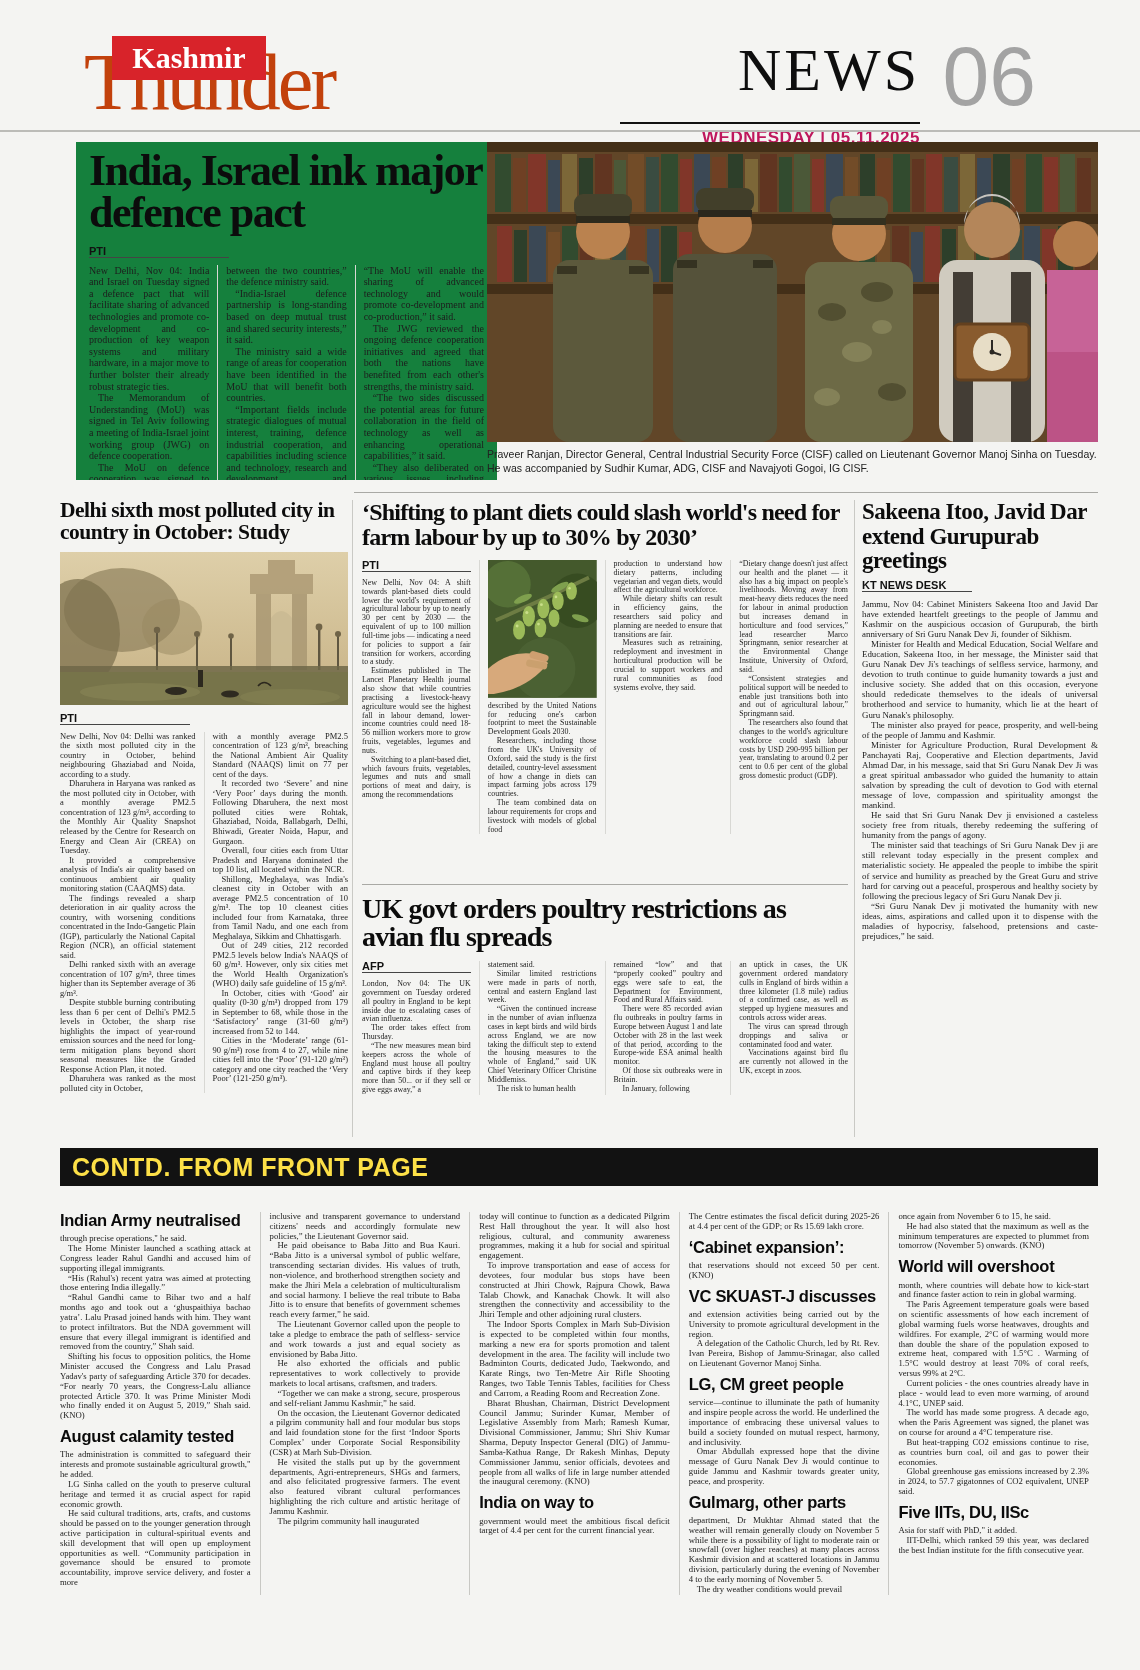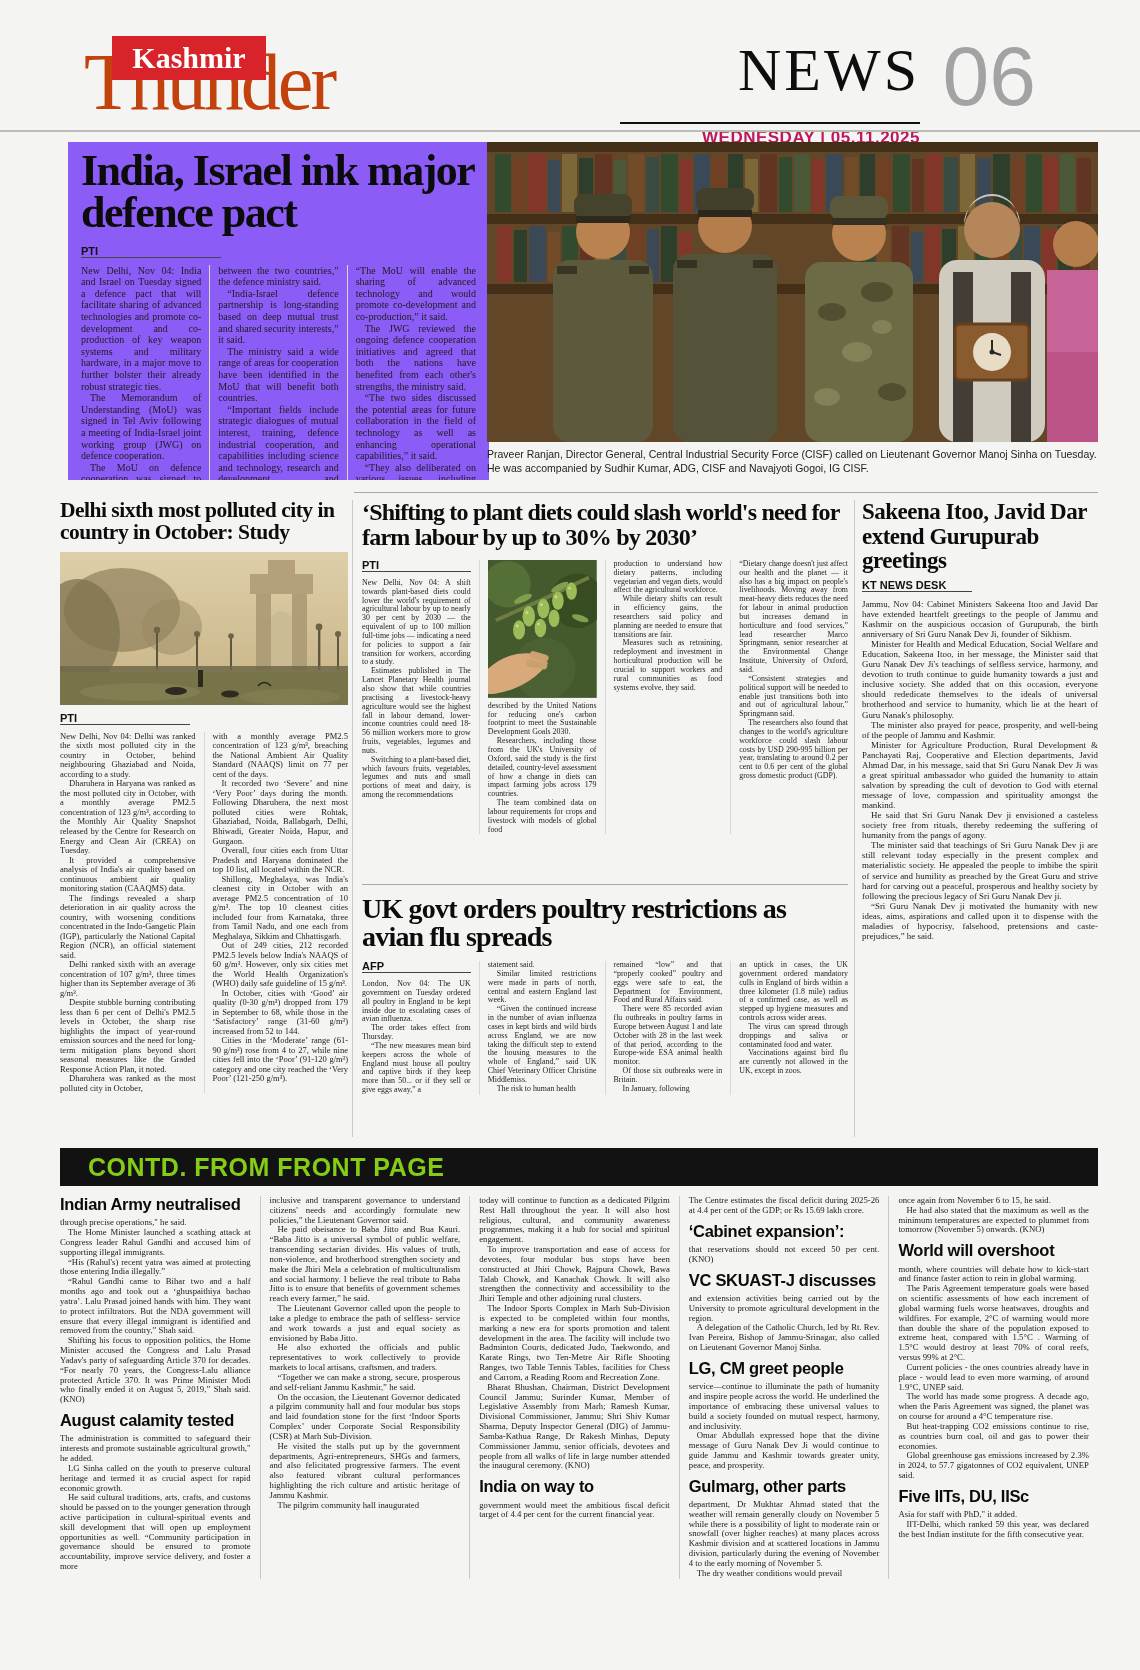--- a/index.html
+++ b/index.html
@@ -22,21 +22,21 @@
   h1,h2{font-family:"Liberation Serif",serif;color:#0c0c0c;}
   .byline{font:700 11px/1 "Liberation Sans",sans-serif;color:#111;border-bottom:1.5px solid #444;
           margin:0 0 7px;width:140px;}
   .cols{display:flex;}
   .col{flex:1;text-align:justify;color:#1d1d1d;}
   .col + .col{border-left:1px solid #d8d8d4;margin-left:8px;padding-left:8px;}
   p{margin:0;}
   .col p + p{text-indent:9px;}
   svg{display:block;}
   
-  .lead-block{position:absolute;left:68px;top:142px;width:421px;height:338px;background:#8b5cf6;
+  .lead-block{position:absolute;left:76px;top:142px;width:421px;height:338px;background:#15803d;
               padding:4px 13px 8px;box-sizing:border-box;overflow:hidden;}
   .lead-block h1{font-size:44px;font-weight:700;line-height:.95;letter-spacing:-1.5px;margin:4px 0 12px;}
   .lead-block .col{font-size:10px;line-height:1.16;}
   .lead-photo-wrap{position:absolute;left:487px;top:142px;width:611px;}
   .caption{margin-top:6px;font:400 10.5px/1.32 "Liberation Sans",sans-serif;color:#222;}
   
   .sec-rule-h{position:absolute;left:354px;top:492px;width:744px;border-top:1px solid #a9a9a5;}
   .vrule1{position:absolute;left:352px;top:500px;height:637px;border-left:1px solid #c9c9c5;}
   .vrule2{position:absolute;left:854px;top:500px;height:637px;border-left:1px solid #c9c9c5;}
   .delhi-block{position:absolute;left:60px;top:500px;width:288px;height:637px;overflow:hidden;}
@@ -50,23 +50,23 @@
   .uk-block{position:absolute;left:362px;top:884px;width:486px;height:253px;overflow:hidden;
             border-top:1px solid #a9a9a5;padding-top:8px;box-sizing:border-box;}
   .uk-block h2{font-size:28px;font-weight:700;line-height:1.0;letter-spacing:-.8px;margin:2px 0 10px;}
   .guru-block{position:absolute;left:862px;top:500px;width:236px;height:637px;overflow:hidden;}
   .guru-block h2{font-size:23px;font-weight:700;line-height:1.07;letter-spacing:-.5px;margin:0 0 6px;}
   .guru-block .byline{width:110px;}
   .guru-body{font-size:8.9px;line-height:1.13;text-align:justify;}
   .guru-body p + p{text-indent:9px;}
   
   .contd{position:absolute;left:60px;top:1148px;width:1038px;height:516px;overflow:hidden;}
-  .contd-banner{background:#121212;color:#84cc16;height:38px;font:700 25px/38px "Liberation Sans",sans-serif;
-                letter-spacing:.5px;padding-left:28px;}
-  .contd-cols{display:flex;margin-top:10px;}
+  .contd-banner{background:#121212;color:#fde047;height:38px;font:700 25px/38px "Liberation Sans",sans-serif;
+                letter-spacing:.5px;padding-left:12px;}
+  .contd-cols{display:flex;margin-top:26px;}
   .cfp-col{flex:1;padding:0 9px;border-left:1px solid #c8c8c4;font:400 8.7px/1.13 "Liberation Serif",serif;
            text-align:justify;color:#1c1c1c;}
   .cfp-col:first-child{padding-left:0;border-left:none;}
   .cfp-col h3{font:700 16.5px/1.05 "Liberation Sans",sans-serif;letter-spacing:-.3px;color:#0b0b0b;margin:7px 0 5px;}
   .cfp-col h3:first-child{margin-top:0;}
   .cfp-col p + p{text-indent:8px;}
 </style>
 </head>
 <body>
 
@@ -449,21 +449,21 @@
           <h3>Gulmarg, other parts</h3>
           <p>department, Dr Mukhtar Ahmad stated that the weather will remain generally cloudy on November 5 while there is a possibility of light to moderate rain or snowfall (over higher reaches) at many places across Kashmir division and at scattered locations in Jammu division, particularly during the evening of November 4 to the early morning of November 5.</p>
           <p>The dry weather conditions would prevail</p>
         </div>
         <div class="cfp-col">
           <p>once again from November 6 to 15, he said.</p>
           <p>He had also stated that the maximum as well as the minimum temperatures are expected to plummet from tomorrow (November 5) onwards. (KNO)</p>
           <h3>World will overshoot</h3>
           <p>month, where countries will debate how to kick-start and finance faster action to rein in global warming.</p>
           <p>The Paris Agreement temperature goals were based on scientific assessments of how each increment of global warming fuels worse heatwaves, droughts and wildfires. For example, 2°C of warming would more than double the share of the population exposed to extreme heat, compared with 1.5°C . Warming of 1.5°C would destroy at least 70% of coral reefs, versus 99% at 2°C.</p>
-          <p>Current policies - the ones countries already have in place - would lead to even more warming, of around 1.9°C, UNEP said.</p>
+          <p>Current policies - the ones countries already have in place - would lead to even more warming, of around 4.1°C, UNEP said.</p>
           <p>The world has made some progress. A decade ago, when the Paris Agreement was signed, the planet was on course for around a 4°C temperature rise.</p>
           <p>But heat-trapping CO2 emissions continue to rise, as countries burn coal, oil and gas to power their economies.</p>
           <p>Global greenhouse gas emissions increased by 2.3% in 2024, to 57.7 gigatonnes of CO2 equivalent, UNEP said.</p>
           <h3>Five IITs, DU, IISc</h3>
           <p>Asia for staff with PhD," it added.</p>
           <p>IIT-Delhi, which ranked 59 this year, was declared the best Indian institute for the fifth consecutive year.</p>
         </div>
       </div>
   </section>
 

